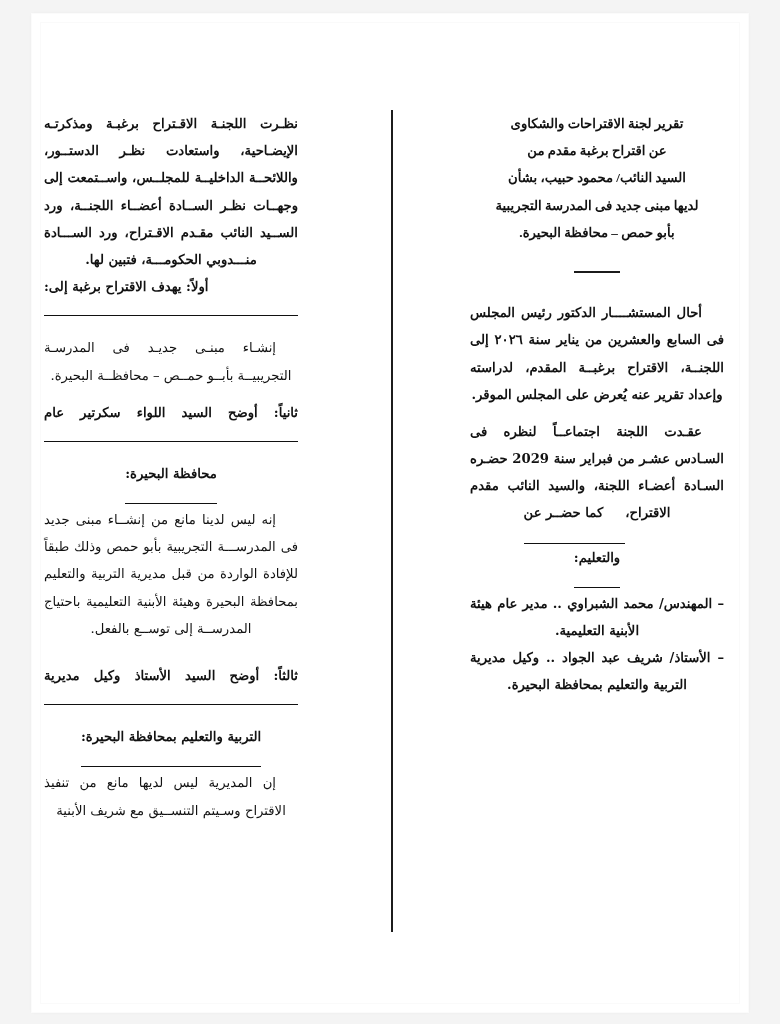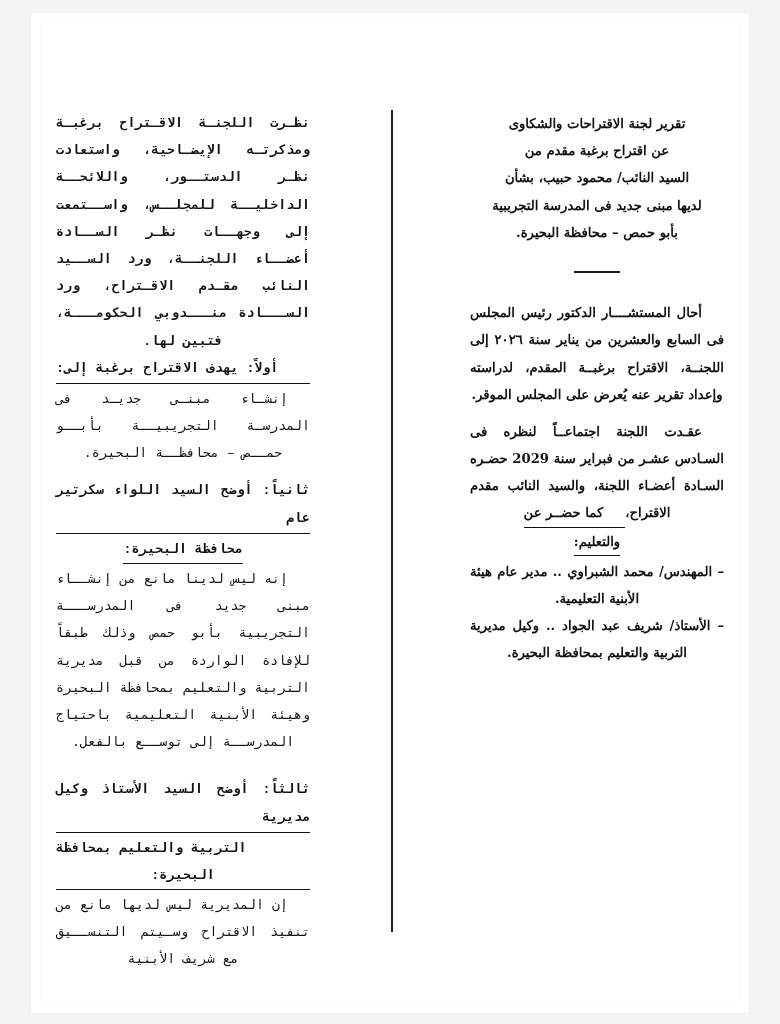--- a/index.html
+++ b/index.html
@@ -49,21 +49,21 @@
     top: 96px;
     width: 254px;
     direction: rtl;
     text-align: justify;
     text-align-last: center;
     color: #121212;
     font-size: 13.2px;
     line-height: 2.06;
   }
   .col-right { right: 24px; }
-  .col-left  { left: 24px; font-family: Liberation Mono, monospace; }
+  .col-left  { left: 12px; }
 
   
   .col-divider {
     position: absolute;
     top: 96px;
     left: 359px;
     width: 2px;
     height: 822px;
     background: #1c1c1c;
   }
@@ -85,32 +85,32 @@
   }
 
   .bold { font-weight: bold; }
 
   
   .head-line {
     font-weight: bold;
     text-align: justify;
     text-align-last: justify;
     border-bottom: 1.6px solid #111;
-    padding-bottom: 1px;
-    margin-bottom: 2px;
+    padding-bottom: 15px;
+    margin-bottom: 18px;
   }
   .head-line.last {
     text-align-last: left;
     display: block;
   }
   .head-tail {
     font-weight: bold;
     display: inline-block;
     border-bottom: 1.6px solid #111;
-    padding-bottom: 0;
+    padding-bottom: 16px;
   }
   .head-tail-wrap {
     text-align: left;
     margin-bottom: 2px;
   }
 
   .spacer-sm { height: 10px; }
   .spacer-md { height: 20px; }
 
   
@@ -125,20 +125,21 @@
     border-top: 2.4px solid #1b1b1b;
     vertical-align: middle;
   }
 
   
   .title-line {
     text-align: left;
     text-align-last: center;
     font-weight: bold;
     letter-spacing: 0.1px;
+    font-family: Liberation Serif, serif;
   }
 
   
   .member {
     text-align: justify;
     text-align-last: center;
     font-weight: bold;
   }
 
   .dash { font-weight: bold; }

